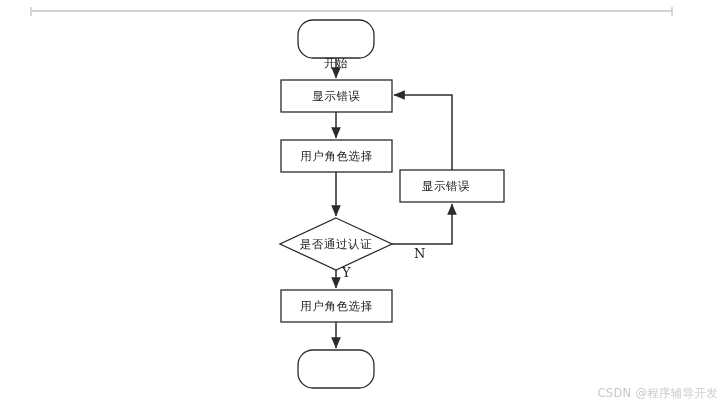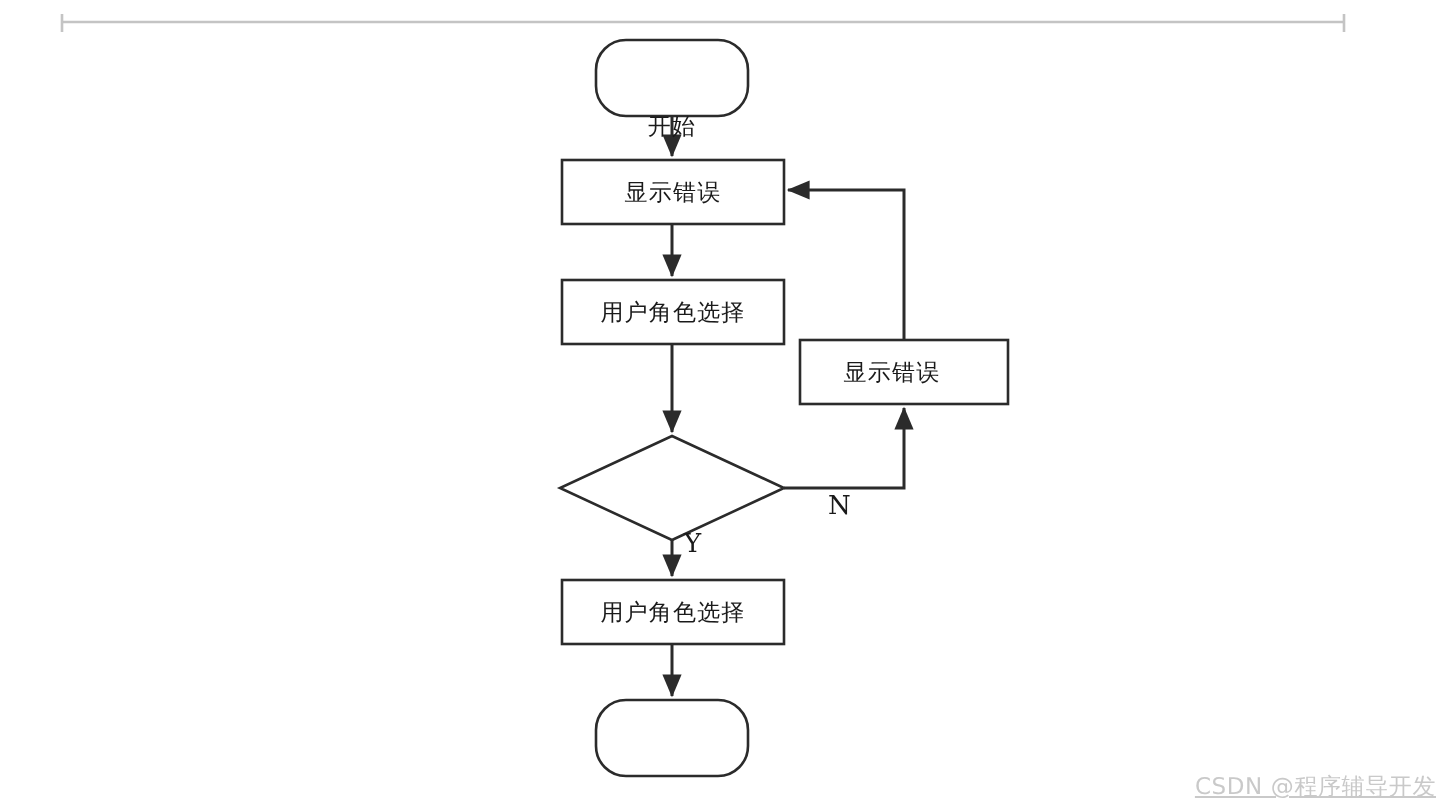--- a/index.html
+++ b/index.html
@@ -40,21 +40,20 @@
   }
   #watermark {
     position: absolute;
     right: 8px;
     bottom: 5px;
     font-size: 11.5px;
     color: #c9c9c9;
     letter-spacing: 0.3px;
     white-space: nowrap;
     font-family: "DejaVu Sans", sans-serif;
-    text-decoration: underline;
   }
 </style>
 </head>
 <body>
 
 <div id="canvas">
 
   <svg id="flow-svg" width="726" height="406" viewBox="0 0 726 406">
     <defs>
       <marker id="arrowhead" markerWidth="9" markerHeight="9" refX="7.2" refY="3.2" orient="auto" markerUnits="strokeWidth">
@@ -96,20 +95,21 @@
 
     <polyline points="452,170 452,95 394,95" fill="none" stroke="#2b2b2b" stroke-width="1.5" marker-end="url(#arrowhead)"></polyline>
   </svg>
 
   <div class="node-label" style="left:298px; top:20px; width:76px; height:48px;margin-top:19px;">开始</div>
 
   <div class="node-label" style="left:281px; top:80px; width:111px; height:32px;">显示错误</div>
 
   <div class="node-label" style="left:281px; top:140px; width:111px; height:32px;">用户角色选择</div>
 
+  <div class="node-label" style="left:276px; top:230px; width:120px; height:28px;">是否通过认证</div>
 
   <div class="node-label" style="left:384px; top:170px; width:104px; height:32px;padding-left:10px;">显示错误</div>
 
   <div class="node-label" style="left:281px; top:290px; width:111px; height:32px;">用户角色选择</div>
 
 
   <div class="branch-label" style="left:342px; top:265px;">Y</div>
 
   <div class="branch-label" style="left:414px; top:246px;">N</div>
 

